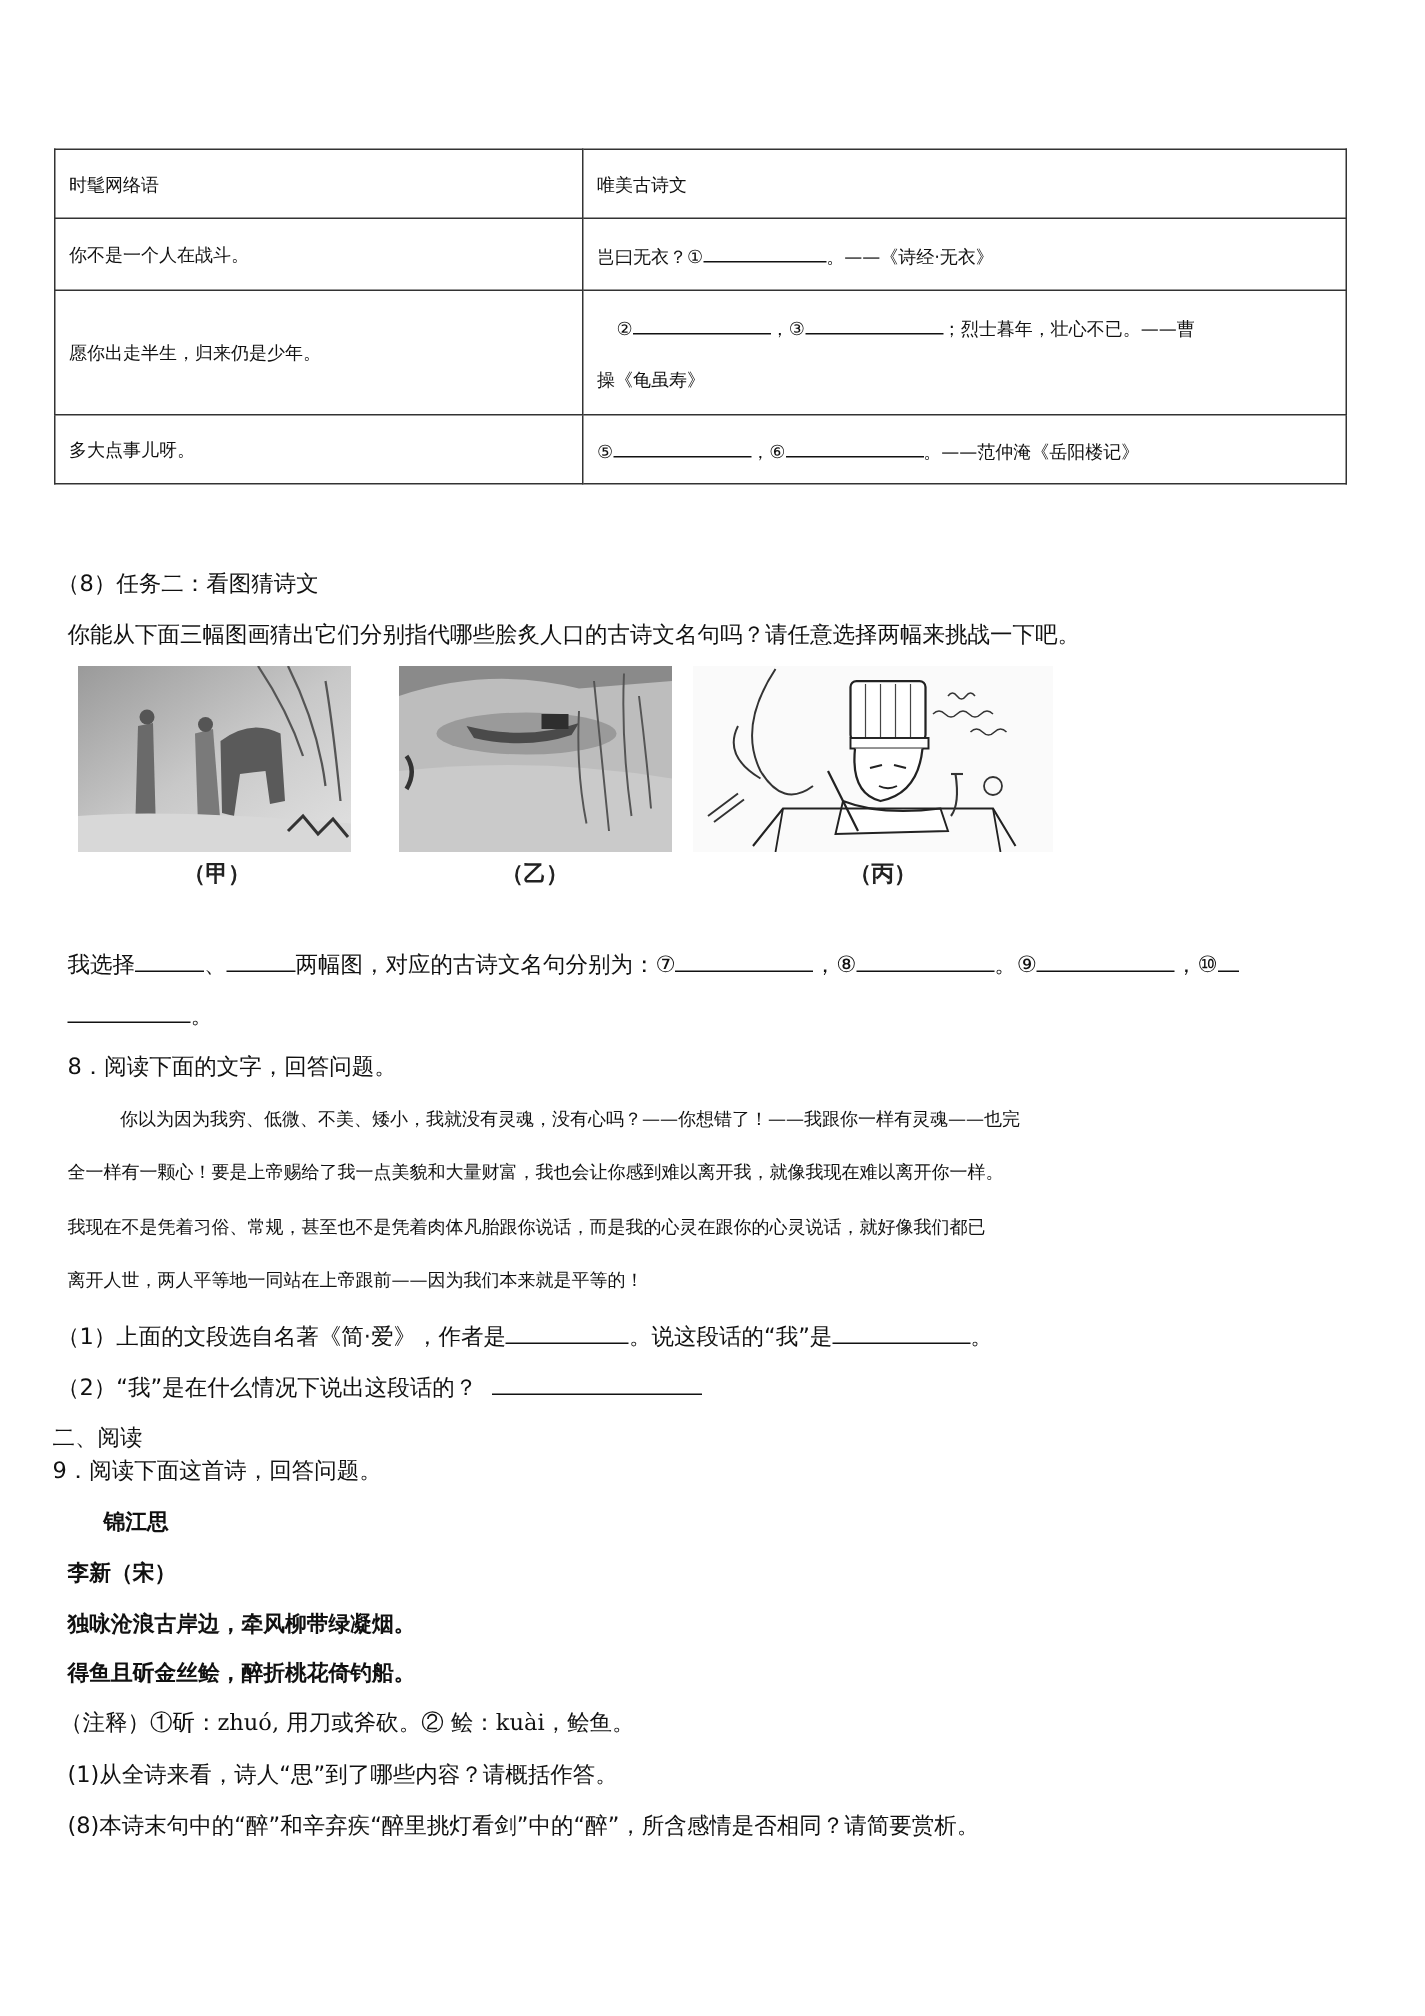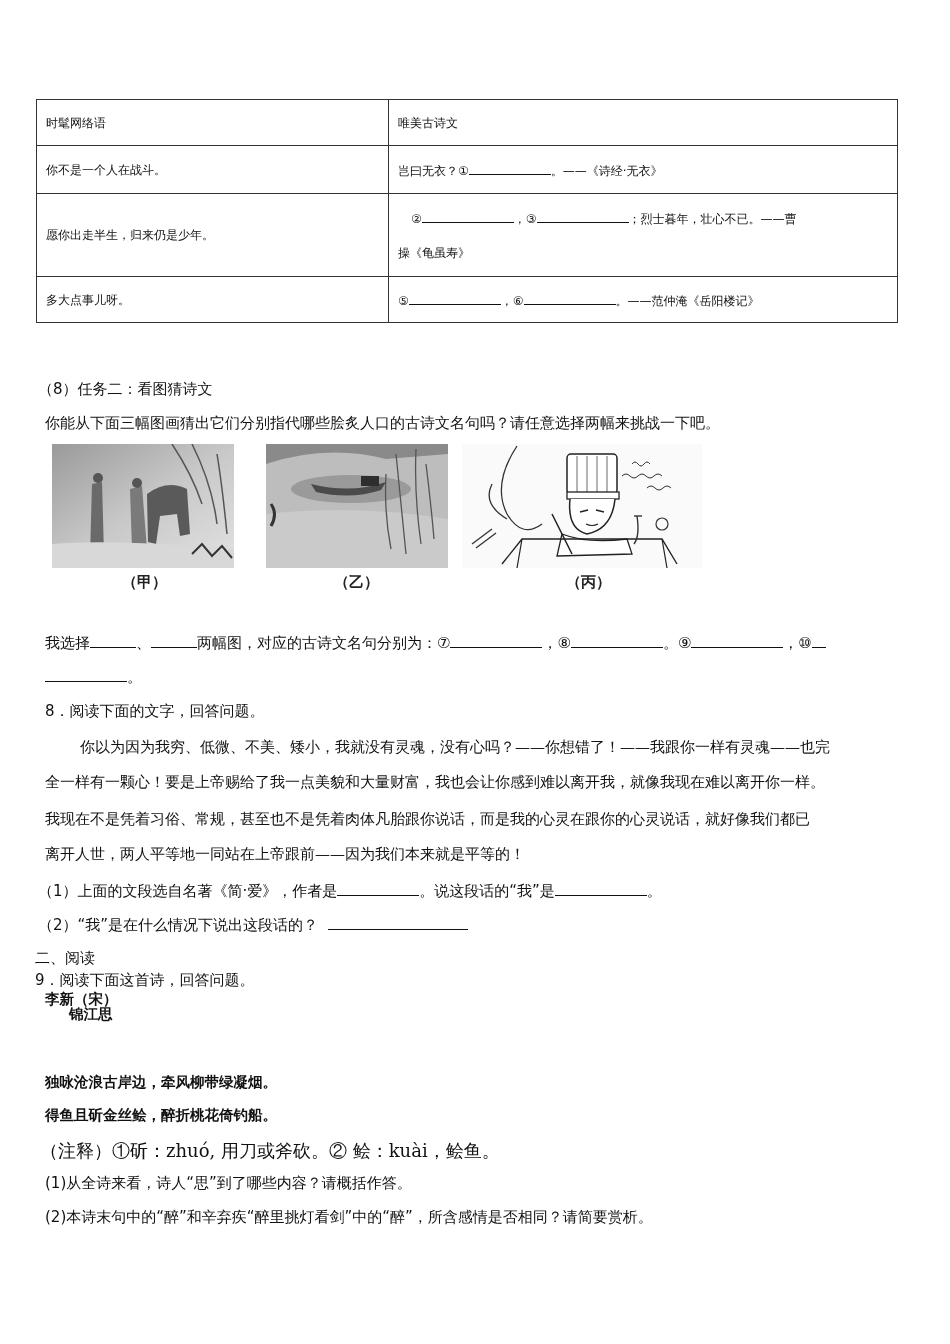--- a/index.html
+++ b/index.html
@@ -33,21 +33,21 @@
     .blank { display: inline-block; border-bottom: 1.2px solid #111; height: 15px; vertical-align: baseline; }
     .w80 { width: 82px; } .w90 { width: 92px; }
     .w48 { width: 46px; }
     .w140 { width: 140px; }
 
     
     .pic { position: absolute; overflow: hidden; }
     .pic svg { display: block; }
     .pic-label { position: absolute; font-size: 15px; font-weight: bold; color: #222; }
 
-    .passage { font-family: "DejaVu Serif", "Liberation Serif", serif; font-size: 15px; }
+    .passage { font-family: "DejaVu Serif", "Liberation Serif", serif; font-size: 12px; }
     .poem { font-family: "DejaVu Serif", "Liberation Serif", serif; font-size: 14.5px; font-weight: bold; }
   </style>
 </head>
 <body>
 
 <table class="poem-table">
   <colgroup>
       <col class="c1">
       <col class="c2">
     </colgroup>
@@ -158,19 +158,19 @@
   <span>（1）上面的文段选自名著《简·爱》，作者是</span><span class="blank w80"></span><span>。说这段话的“我”是</span><span class="blank w90"></span><span>。</span>
 </div>
 <div class="abs" style="left:38px; top:914px;">
   <span>（2）“我”是在什么情况下说出这段话的？</span>&nbsp;&nbsp;<span class="blank w140"></span>
 </div>
 
 <div class="abs" style="left:35px; top:949px;">二、阅读</div>
 <div class="abs" style="left:35px; top:971px;">9．阅读下面这首诗，回答问题。</div>
 
 <div class="abs poem" style="left:45px; top:1005px;margin-left:24px;">锦江思</div>
-<div class="abs poem" style="left:45px; top:990px;text-align:center;">李新（宋）</div>
+<div class="abs poem" style="left:45px; top:1039px;text-align:center;">李新（宋）</div>
 <div class="abs poem" style="left:45px; top:1073px;">独咏沧浪古岸边，牵风柳带绿凝烟。</div>
 <div class="abs poem" style="left:45px; top:1106px;">得鱼且斫金丝鲙，醉折桃花倚钓船。</div>
-<div class="abs serif" style="left:40px; top:1139px; font-size:18px;">（注释）①斫：zhuó, 用刀或斧砍。② 鲙：kuài，鲙鱼。</div>
+<div class="abs serif" style="left:40px; top:1139px; font-size:15px;">（注释）①斫：zhuó, 用刀或斧砍。② 鲙：kuài，鲙鱼。</div>
 
 <div class="abs" style="left:45px; top:1174px;">(1)从全诗来看，诗人“思”到了哪些内容？请概括作答。</div>
-<div class="abs" style="left:45px; top:1208px;">(2)本诗末句中的“醉”和辛弃疾“醉里挑灯看剑”中的“醉”，所含感情是否相同？请简要赏析。</div>
+<div class="abs" style="left:45px; top:1208px;">(8)本诗末句中的“醉”和辛弃疾“醉里挑灯看剑”中的“醉”，所含感情是否相同？请简要赏析。</div>
 
 </body></html>

